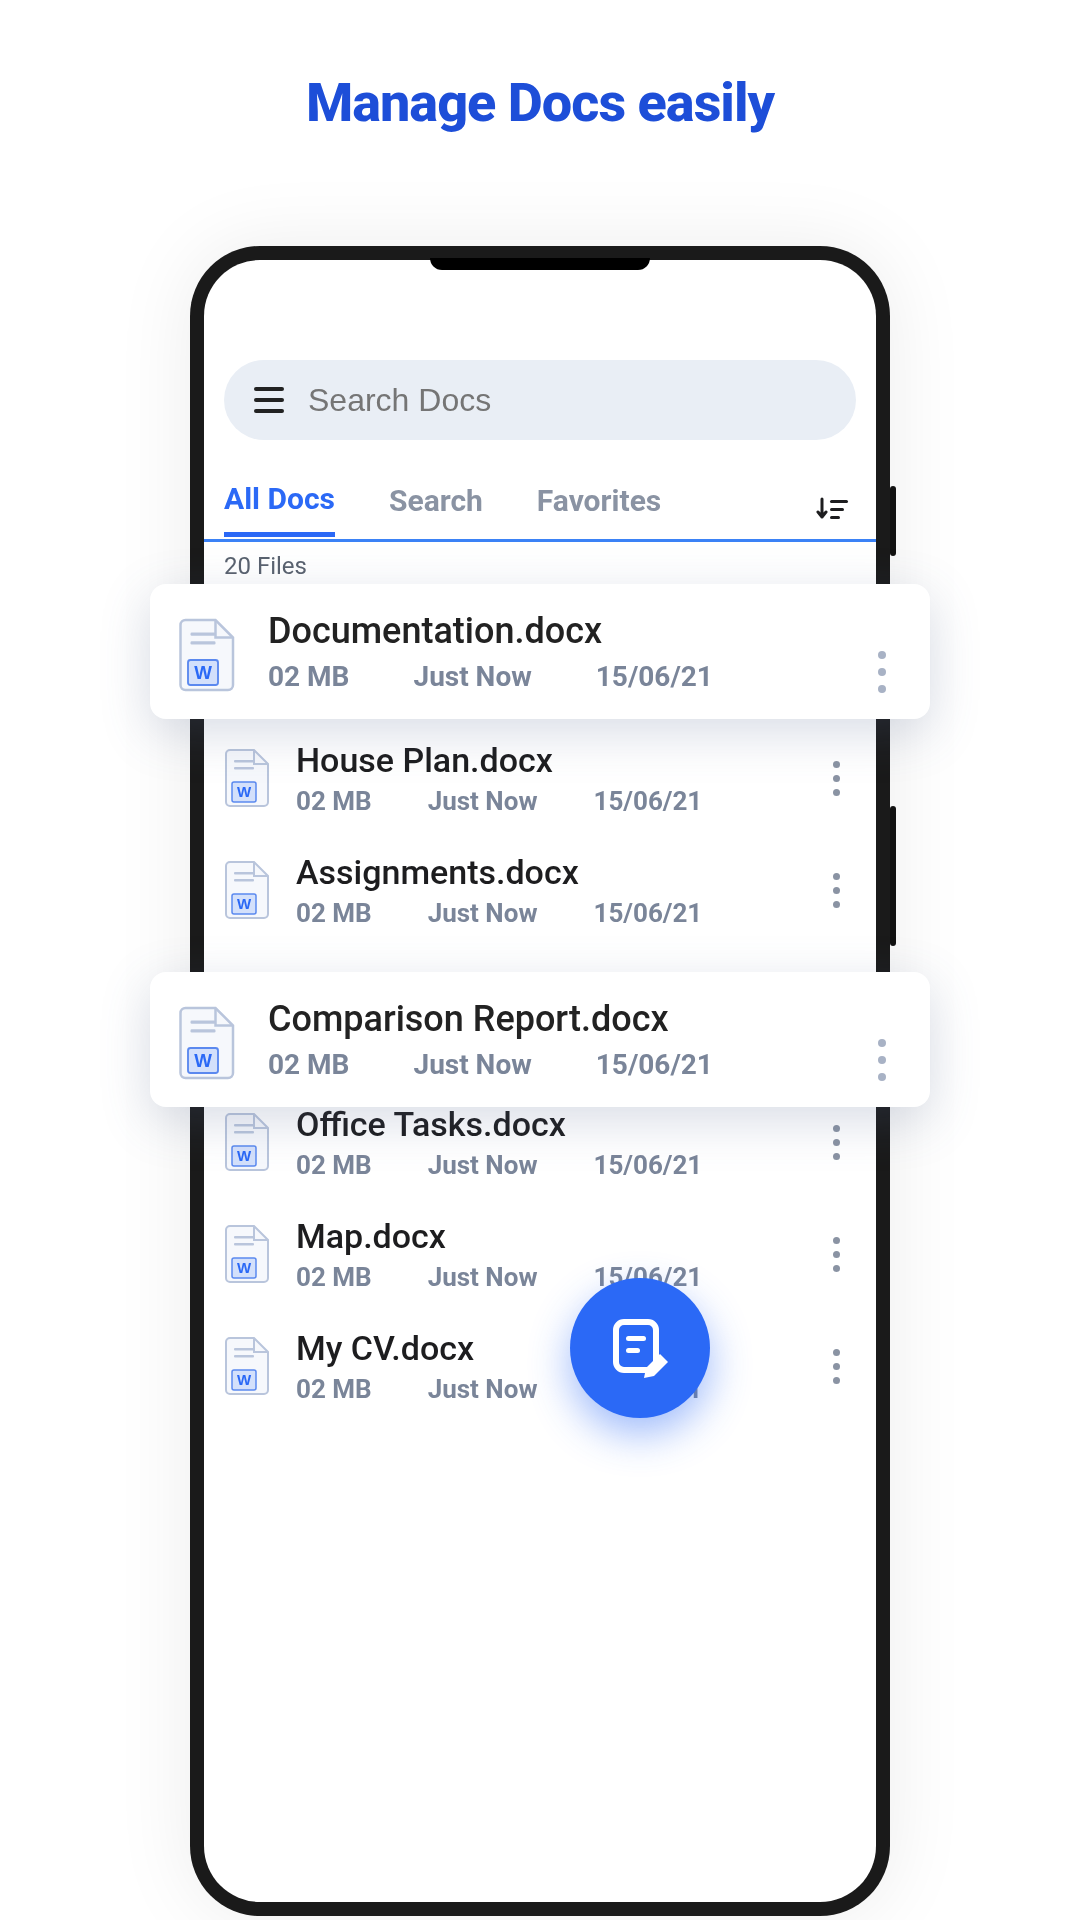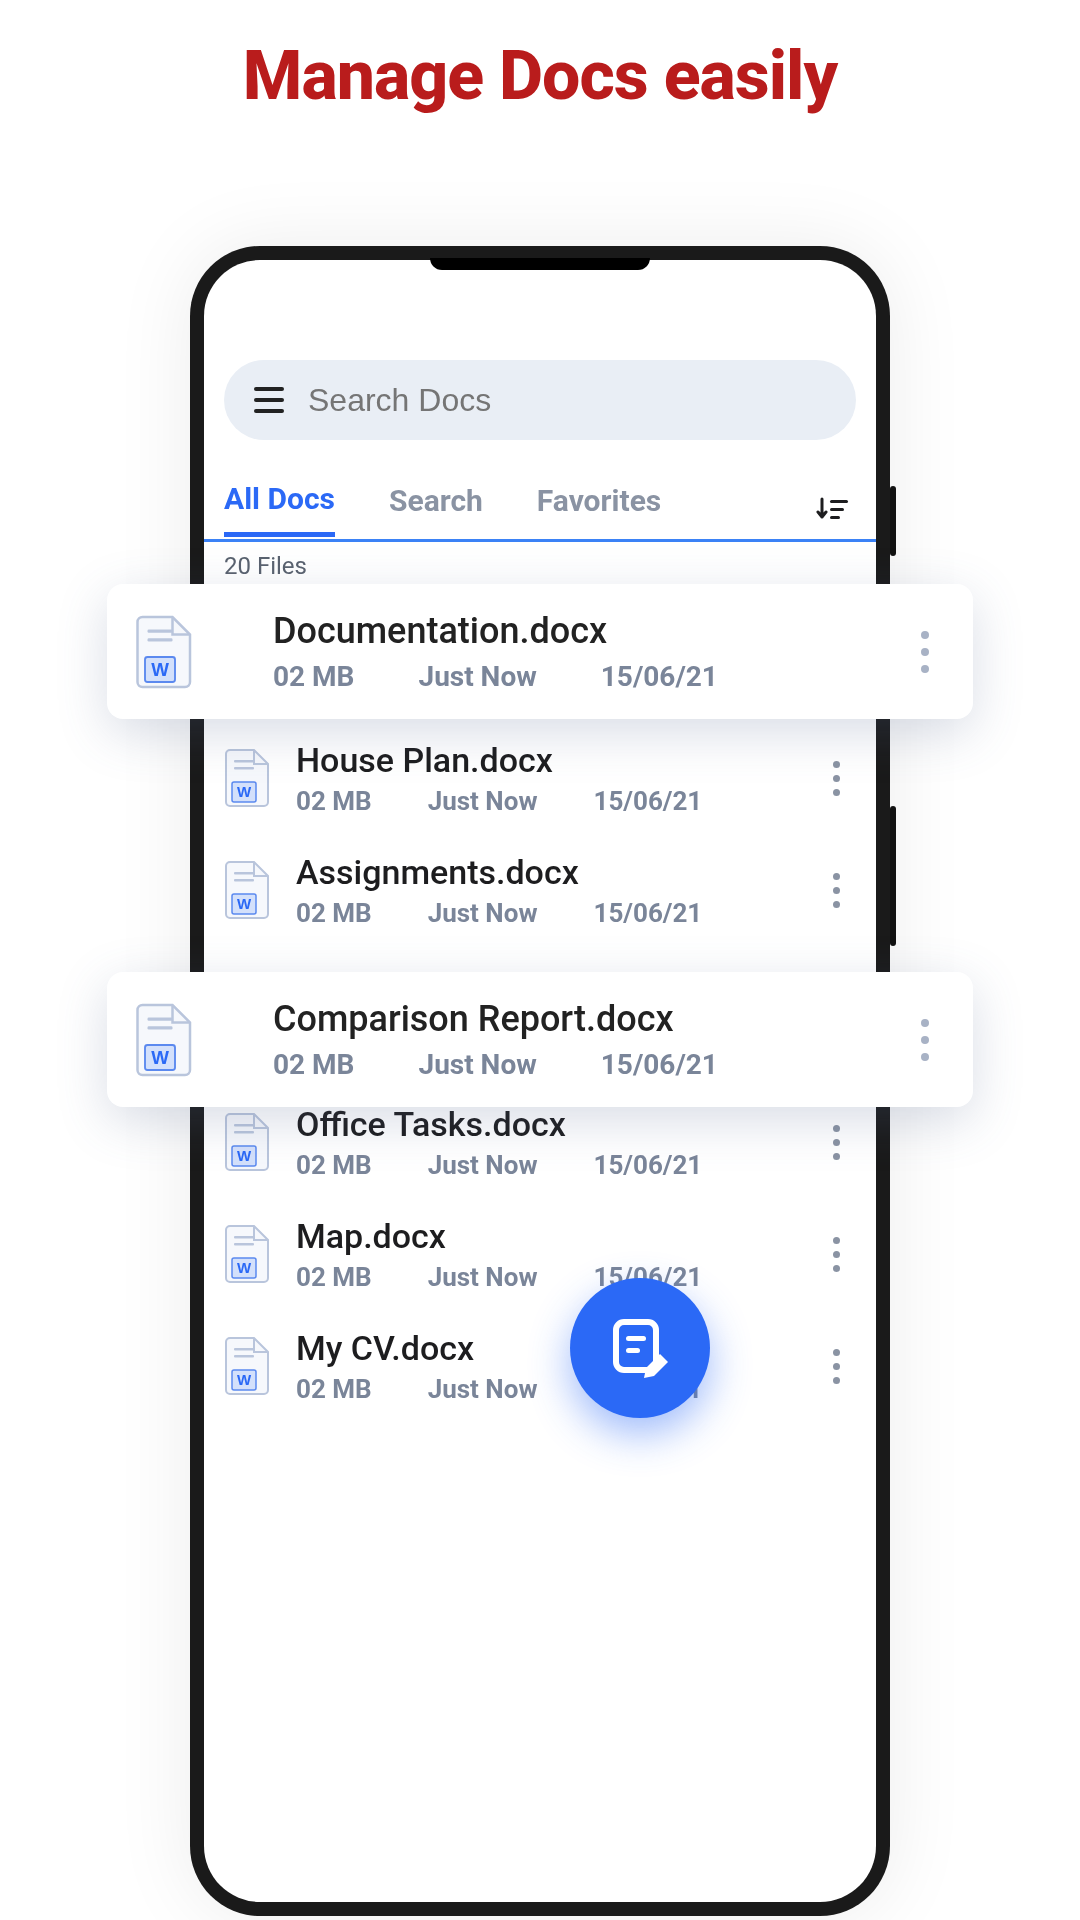--- a/index.html
+++ b/index.html
@@ -1,23 +1,23 @@
 <!DOCTYPE html>
 <html><head>
 <meta charset="utf-8">
 <style>
   * { box-sizing: border-box; margin: 0; padding: 0; }
   html, body { width: 1080px; height: 1920px; background: #ffffff; font-family: -apple-system, BlinkMacSystemFont, "Segoe UI", Roboto, Arial, sans-serif; overflow: hidden; }
 
   .page-title {
     text-align: center;
-    font-size: 68px;
+    font-size: 54px;
     font-weight: 800;
-    color: #b91c1c;
-    margin-top: 36px;
+    color: #1d4ed8;
+    margin-top: 71px;
     letter-spacing: -1px;
   }
 
   .phone {
     position: absolute;
     top: 246px;
     left: 50%;
     transform: translateX(-50%);
     width: 700px;
     height: 1670px;
@@ -148,29 +148,28 @@
     display:flex; flex-direction:column; align-items:center; justify-content:center; gap:7px;
     cursor: pointer;
   }
   .file-more span { width:7px; height:7px; background:#8a93a3; border-radius:50%; }
 
   
   .float-card {
     position: absolute;
     left: 50%;
     transform: translateX(-50%);
-    width: 866px;
+    width: 780px;
     background: #ffffff;
     border-radius: 16px;
     box-shadow: 0 14px 50px rgba(80,100,140,0.22);
     display: flex;
-    align-items: center;
+    align-items: flex-end;
     padding: 26px 28px;
     cursor: pointer;
-    gap: 48px;
   }
   .float-card .file-icon { margin-right: 30px; }
   .float-card .file-name { font-size: 36px; color:#222; }
   .float-card .file-meta { font-size: 28px; gap: 64px; margin-top:8px; }
   .float-card .file-more { width: 40px; gap: 9px; margin-left:10px; }
   .float-card .file-more span { width:8px; height:8px; background:#a8b2c5; }
 
   .fab {
     position: absolute;
     width: 140px; height: 140px;

